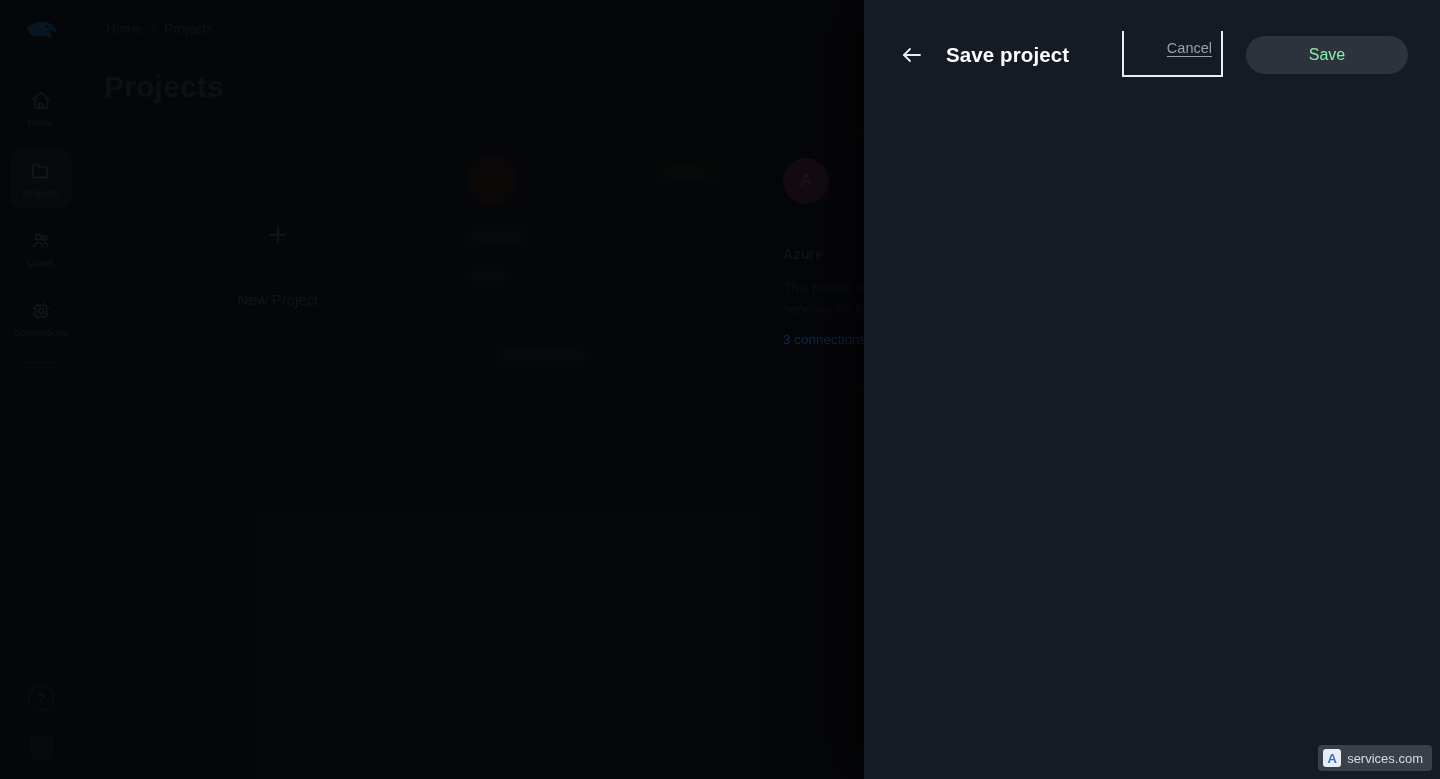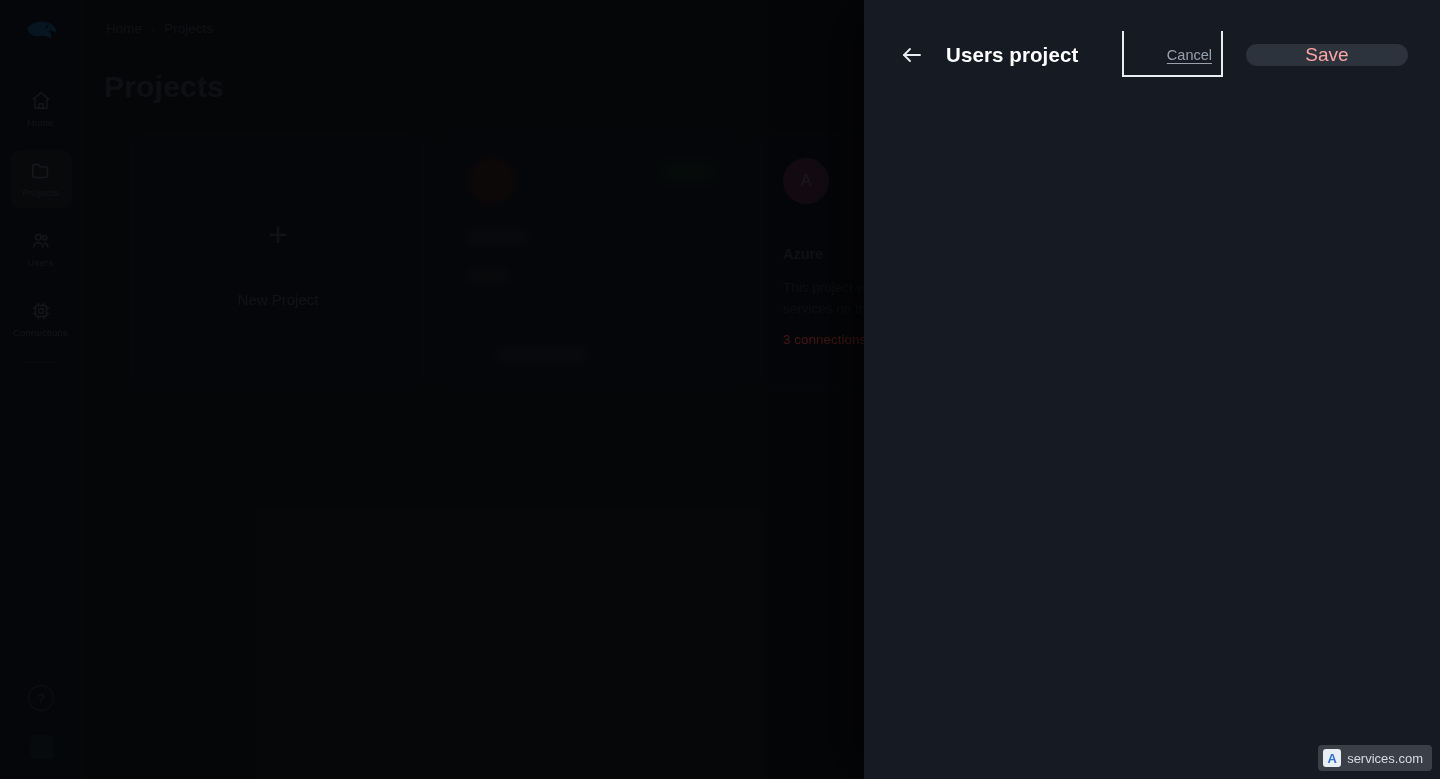--- a/index.html
+++ b/index.html
@@ -68,21 +68,21 @@
   .plus { font-size: 34px; font-weight: 200; color: #32373e; line-height: 1; }
   .new-label { font-size: 15px; color: #33383f; }
 
   .card-avatar {
     width: 46px; height: 46px; border-radius: 50%;
     display: flex; align-items: center; justify-content: center;
     font-size: 16px; color: #585058;
   }
   .card-title { margin-top: 42px; font-size: 14.5px; font-weight: 700; color: #2f343b; }
   .card-desc { margin-top: 16px; font-size: 13.5px; line-height: 1.55; color: #272c33; }
-  .card-conn { position: absolute; left: 22px; bottom: 42px; font-size: 13.5px; color: #ef4444; }
+  .card-conn { position: absolute; left: 22px; bottom: 42px; font-size: 13.5px; color: #3b82f6; }
   .card-badge {
     position: absolute; right: 22px; top: 26px;
     padding: 4px 12px; border-radius: 5px; font-size: 11.5px;
     background: #0e1a12; color: #1d3326;
   }
   .card-blurred { filter: blur(3px); }
   .blur-chip { background: #15181d; border-radius: 4px; }
 
   
   .scrim { position: absolute; inset: 0; background: rgba(3,4,6,.72); }
@@ -95,29 +95,29 @@
   }
   .panel-head {
     position: absolute; left: 36px; top: 38px; right: 32px; height: 34px;
     display: flex; align-items: center;
   }
   .back-arrow { width: 24px; height: 24px; color: #e9edf3; cursor: pointer; }
   .panel-title {
     margin-left: 22px; font-size: 20.5px; font-weight: 700; color: #ffffff;
     letter-spacing: .1px;
   }
-  .head-actions { margin-left: auto; display: flex; align-items: center; gap: 24px; }
+  .head-actions { margin-left: auto; display: flex; gap: 24px; }
   .cancel-link {
     font-size: 14.5px; color: #98a0ad; text-decoration: underline;
     text-underline-offset: 3px; padding: 4px 10px;
   }
   .save-btn {
-    width: 162px; height: 22px; border-radius: 19px;
-    background: #2d333c; color: #fca5a5; border: none;
-    font-size: 19px; font-family: inherit;
+    width: 162px; height: 38px; border-radius: 19px;
+    background: #2d333c; color: #86efac; border: none;
+    font-size: 16px; font-family: inherit;
     display: flex; align-items: center; justify-content: center;
   }
 
   
   .watermark {
     position: absolute; right: 8px; bottom: 8px; height: 26px;
     background: #3a3f48; border-radius: 4px;
     display: flex; align-items: center; gap: 6px; padding: 0 9px 0 5px;
   }
   .wm-logo {
@@ -240,21 +240,21 @@
 
   <div class="panel">
 
     <div class="panel-head">
       <span class="back-arrow">
         <svg viewBox="0 0 24 24" width="24" height="24" fill="none" stroke="#e9edf3" stroke-width="1.8" stroke-linecap="round" stroke-linejoin="round">
           <path d="M20 12H4"></path>
             <path d="M10 6l-6 6 6 6"></path>
         </svg>
       </span>
-      <span class="panel-title">Users project</span>
+      <span class="panel-title">Save project</span>
 
       <span class="head-actions">
         <span class="cancel-link">Cancel</span>
         <button class="save-btn">Save</button>
       </span>
     </div>
 
   </div>
 
   <div class="annot-box"></div>

